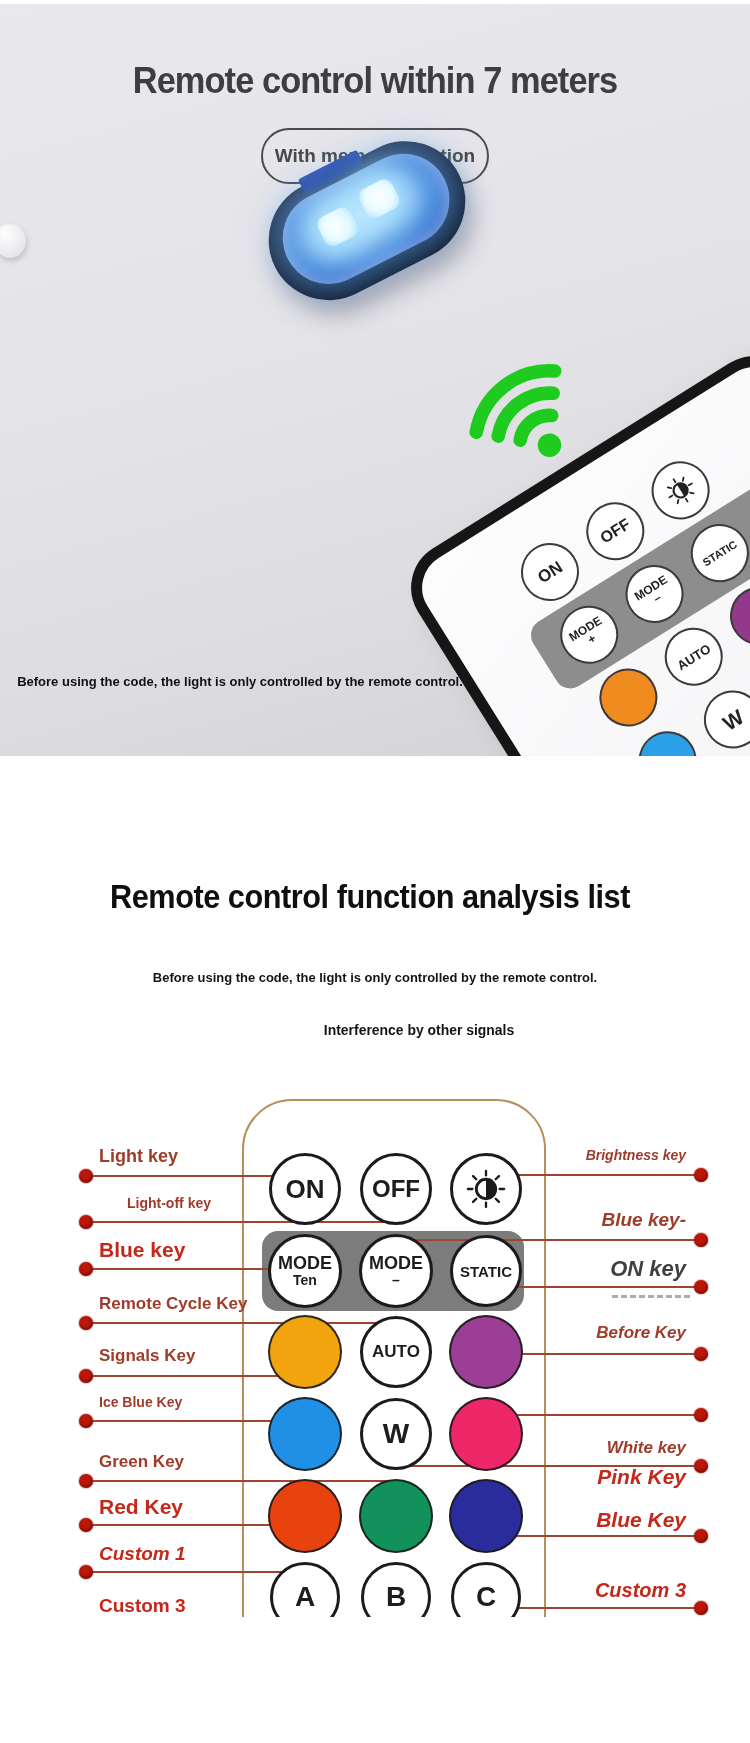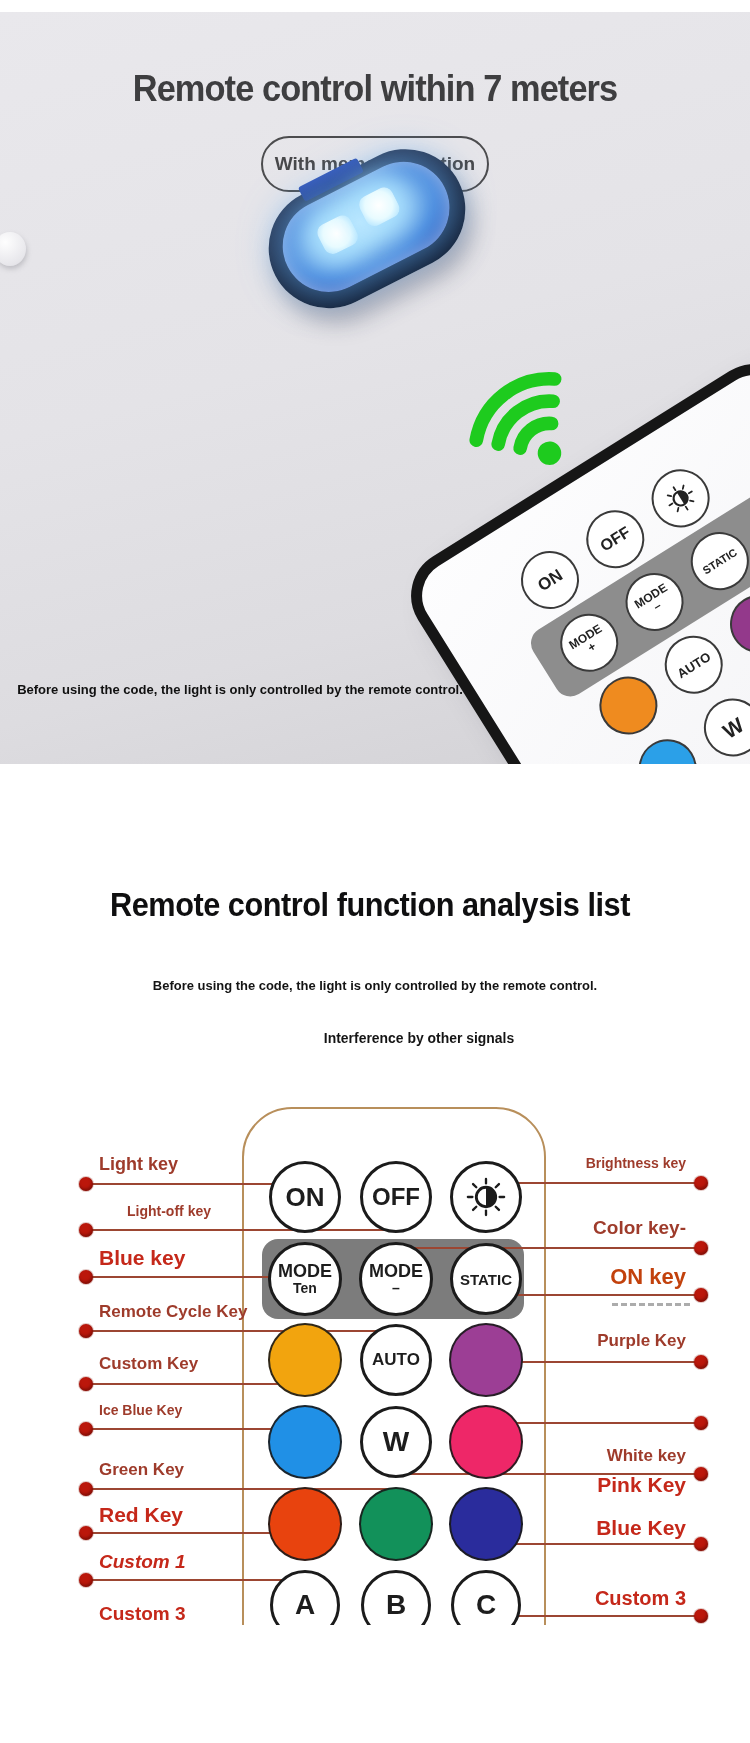--- a/index.html
+++ b/index.html
@@ -1,18 +1,18 @@
 <!DOCTYPE html>
 <html><head>
 <meta charset="utf-8">
 <style>
   * { margin:0; padding:0; box-sizing:border-box; }
   html,body { background:#fff; }
   body { font-family:"Liberation Sans","DejaVu Sans",sans-serif; }
-  .page { position:relative; width:750px; height:1613px; margin:12px auto; overflow:hidden; background:#fff; }
+  .page { position:relative; width:750px; height:1613px; margin:4px auto; overflow:hidden; background:#fff; }
   .abs { position:absolute; }
 
   
   .s1 { position:absolute; left:0; top:0; width:750px; height:752px; overflow:hidden;
         background:linear-gradient(165deg,#e9e8ec 0%,#e4e3e7 45%,#dddce0 75%,#d2d1d5 100%); }
   .s1-title { position:absolute; left:0; top:56px; width:750px; text-align:center;
               font-size:37px; font-weight:700; color:#3e3e40; letter-spacing:-1px;
               transform:scaleX(.93); }
   .badge { position:absolute; left:261px; top:124px; width:228px; height:56px;
            border:2.5px solid #4c4c4e; border-radius:29px; text-align:center;
@@ -72,21 +72,21 @@
   .dashed-art { position:absolute; left:612px; top:1291px; width:78px; height:0;
                 border-top:3px dashed #9e9e9e; opacity:.85; z-index:2; }
 
   .btn { position:absolute; border-radius:50%; background:#fff; border:3.5px solid #1b1b1b;
          display:flex; flex-direction:column; align-items:center; justify-content:center;
          font-weight:700; color:#1d1d1d; z-index:3; }
   .btn.colored { border-width:2.5px; border-color:rgba(25,25,25,.9); }
   .dots-layer .dot { position:absolute; width:14px; height:14px; border-radius:50%;
         background:currentColor; box-shadow:inset -1px -2px 3px rgba(60,5,0,.45), 0 0 0 1px rgba(140,30,20,.25); z-index:4; }
   .lbl { position:absolute; font-weight:700; line-height:1; z-index:4; white-space:nowrap; }
-  .lbl.right { text-align:left; }
+  .lbl.right { text-align:left;font-style:italic; }
 </style>
 </head>
 <body>
 
 <div class="page">
 
   <div class="s1">
 
     <div class="s1-title">Remote control within 7 meters</div>
 
@@ -280,29 +280,29 @@
     <div class="dot" style="left:694px; top:1404px;"></div>
     <div class="dot" style="left:694px; top:1455px;"></div>
     <div class="dot" style="left:694px; top:1525px;"></div>
     <div class="dot" style="left:694px; top:1597px;"></div>
   </div>
 
   <div class="lbl" style="left: 99px; top: 1143px; font-size: 18px; color: rgb(158, 59, 43);">Light key</div>
   <div class="lbl" style="left: 99px; top: 1192px; font-size: 14px; color: rgb(158, 59, 43); padding-left: 28px;">Light-off key</div>
   <div class="lbl" style="left: 99px; top: 1235px; font-size: 21px; color: rgb(197, 40, 26);">Blue key</div>
   <div class="lbl" style="left: 99px; top: 1291px; font-size: 17px; color: rgb(158, 59, 43);">Remote Cycle Key</div>
-  <div class="lbl" style="left: 99px; top: 1343px; font-size: 17px; color: rgb(158, 59, 43);">Custom Key</div>
+  <div class="lbl" style="left: 99px; top: 1343px; font-size: 17px; color: rgb(158, 59, 43);">Signals Key</div>
   <div class="lbl" style="left: 99px; top: 1391px; font-size: 14px; color: rgb(158, 59, 43);">Ice Blue Key</div>
   <div class="lbl" style="left: 99px; top: 1449px; font-size: 17px; color: rgb(158, 59, 43);">Green Key</div>
   <div class="lbl" style="left: 99px; top: 1492px; font-size: 21px; color: rgb(197, 40, 26);">Red Key</div>
   <div class="lbl" style="left: 99px; top: 1540px; font-size: 19px; color: rgb(197, 40, 26); font-style: italic;">Custom 1</div>
   <div class="lbl" style="left: 99px; top: 1592px; font-size: 19px; color: rgb(197, 40, 26);">Custom 3</div>
 
   <div class="lbl right" style="right: 64px; top: 1144px; font-size: 14px; color: rgb(158, 59, 43);">Brightness key</div>
-  <div class="lbl right" style="right: 64px; top: 1206px; font-size: 19px; color: rgb(158, 59, 43);">Color key-</div>
-  <div class="lbl right" style="right: 64px; top: 1254px; font-size: 22px; color: #c2410c;">ON key</div>
-  <div class="lbl right" style="right: 64px; top: 1320px; font-size: 17px; color: rgb(158, 59, 43);">Purple Key</div>
+  <div class="lbl right" style="right: 64px; top: 1206px; font-size: 19px; color: rgb(158, 59, 43);">Blue key-</div>
+  <div class="lbl right" style="right: 64px; top: 1254px; font-size: 22px; color: #404040;">ON key</div>
+  <div class="lbl right" style="right: 64px; top: 1320px; font-size: 17px; color: rgb(158, 59, 43);">Before Key</div>
   <div class="lbl right" style="right: 64px; top: 1462px; font-size: 21px; color: rgb(197, 40, 26);">Pink Key</div>
   <div class="lbl right" style="right: 64px; top: 1435px; font-size: 17px; color: rgb(158, 59, 43);">White key</div>
   <div class="lbl right" style="right: 64px; top: 1505px; font-size: 21px; color: rgb(197, 40, 26);">Blue Key</div>
   <div class="lbl right" style="right: 64px; top: 1576px; font-size: 20px; color: rgb(197, 40, 26);">Custom 3</div>
 
 </div>
 
 </body></html>

